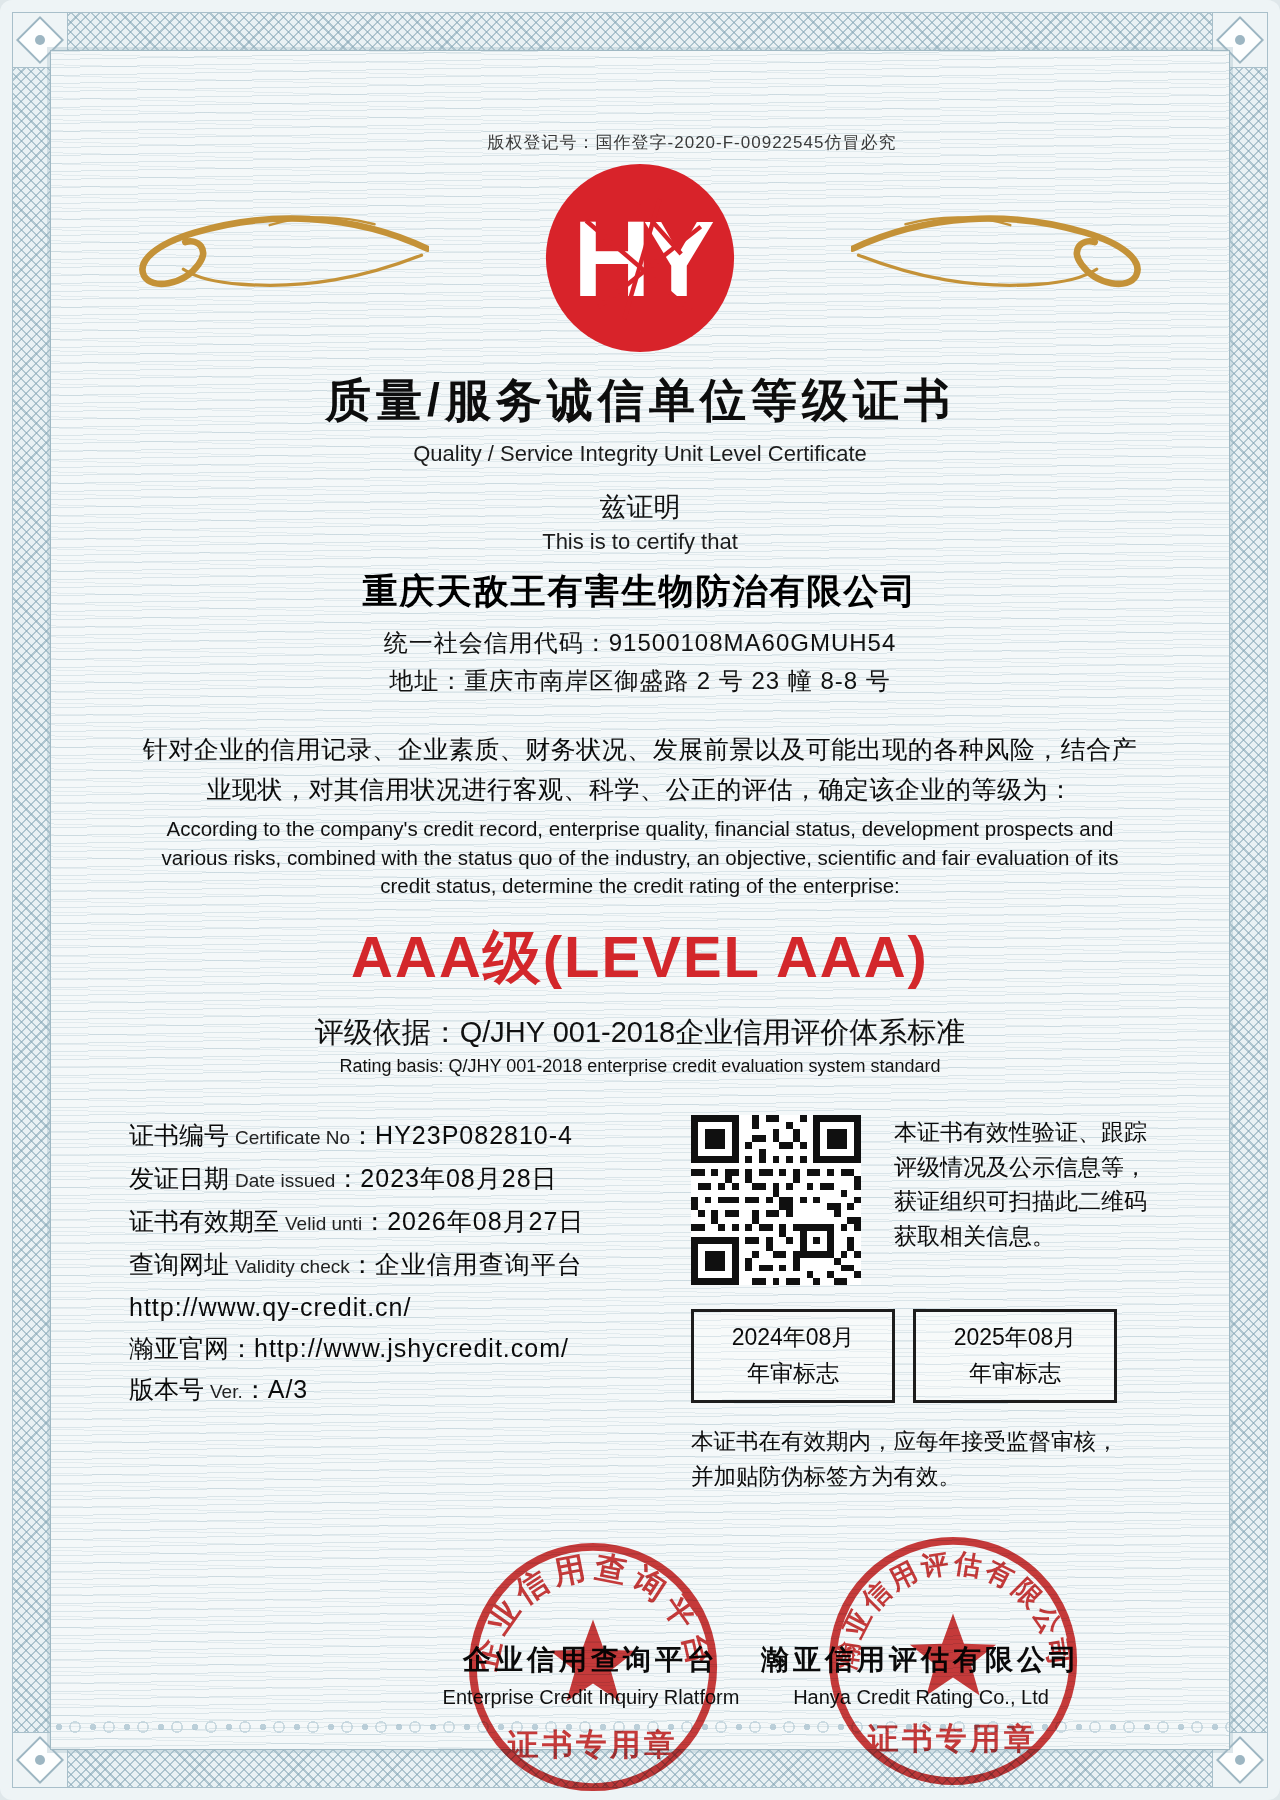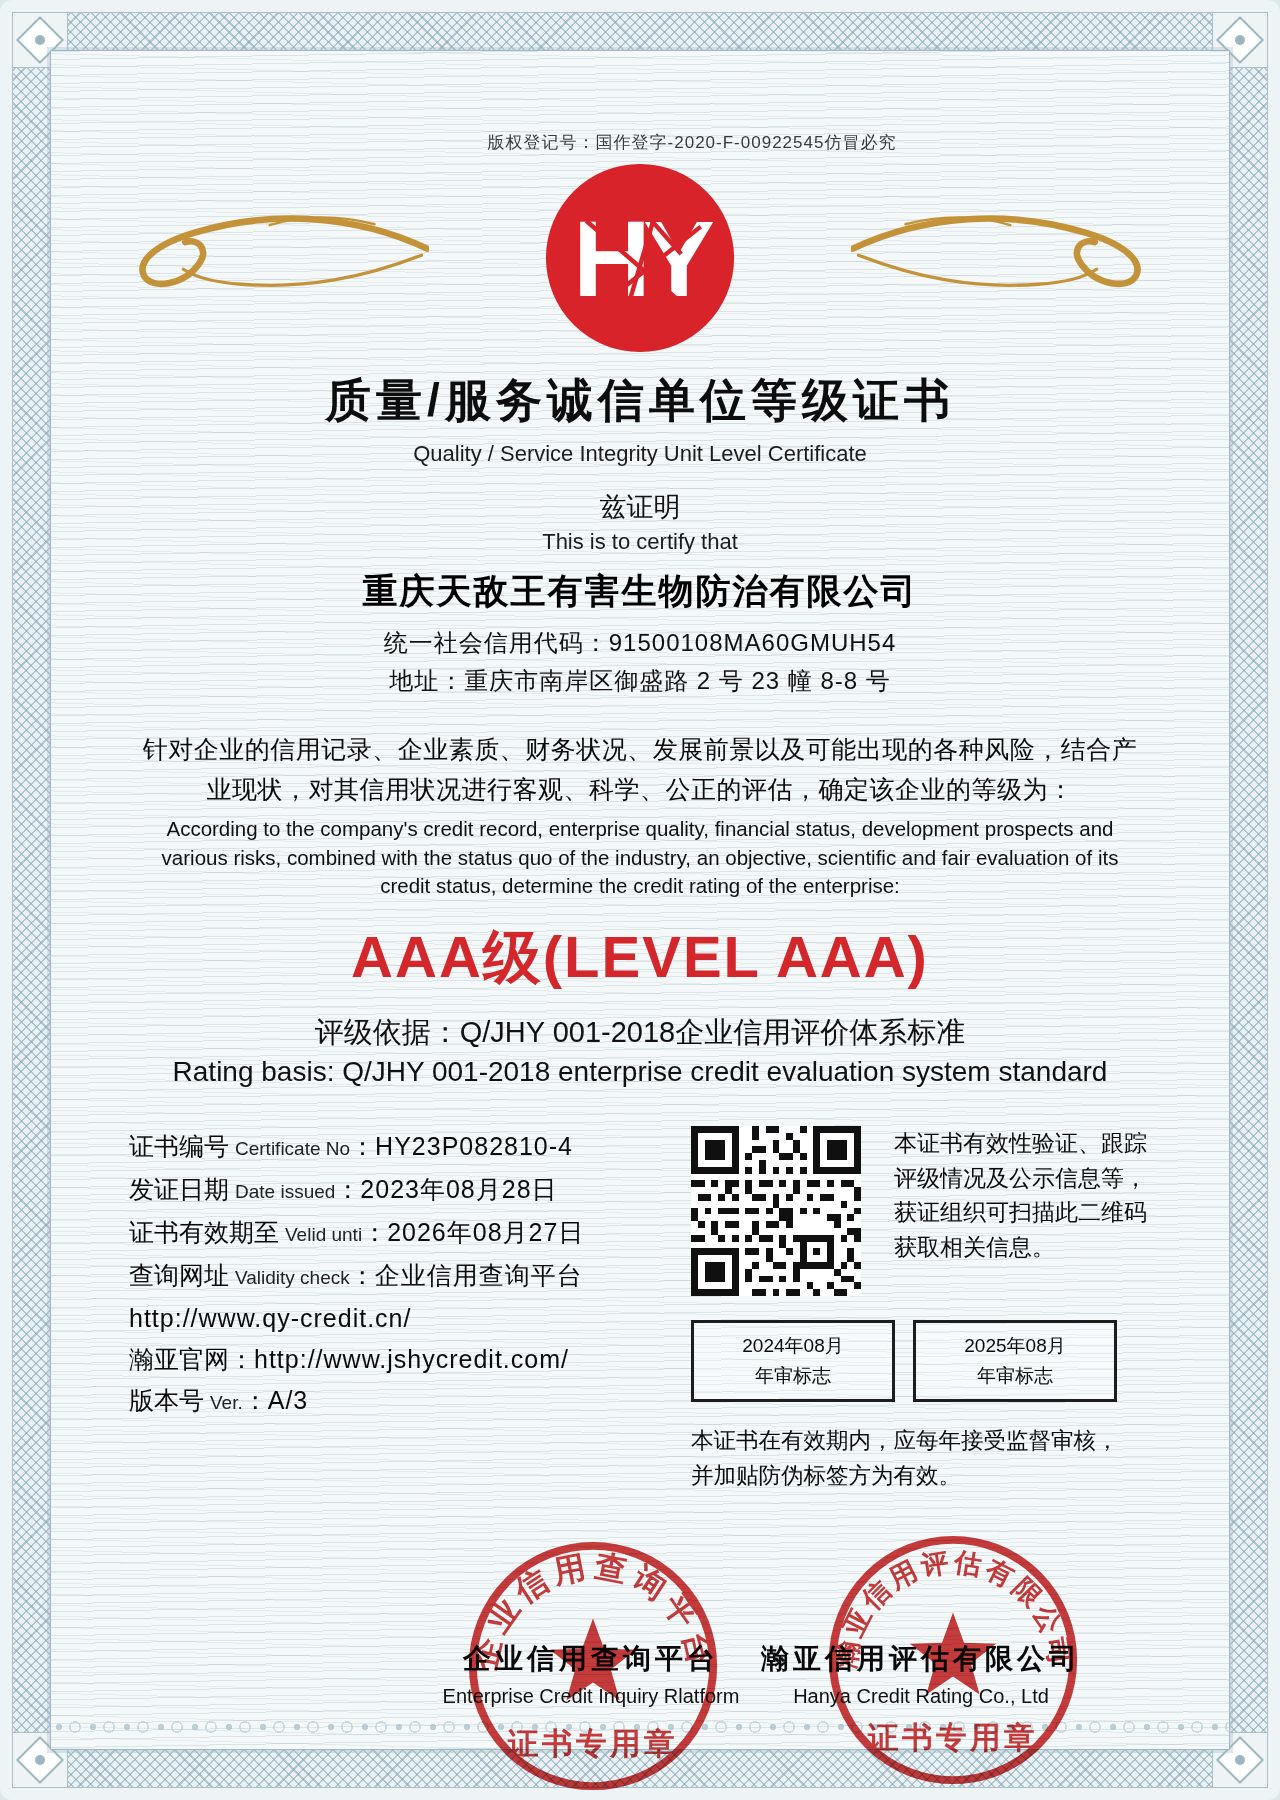--- a/index.html
+++ b/index.html
@@ -47,34 +47,34 @@
   .certify-cn{margin-top:22px;font-size:27px;color:#131313;}
   .certify-en{margin-top:4px;font-size:22px;color:#1c1c1c;}
   .company{margin-top:13px;font-size:35px;font-weight:bold;letter-spacing:2px;color:#000;}
   .codeline{margin-top:12px;font-size:24px;letter-spacing:1px;}
   .addrline{margin-top:6px;font-size:24px;letter-spacing:1px;}
   .bodytext{margin:32px 8px 0;text-align:center;}
   .body-cn{font-size:25px;line-height:1.6;letter-spacing:.5px;color:#0c0c0c;}
   .body-en{margin-top:6px;font-size:20.5px;line-height:1.4;color:#101010;}
   .rating{margin-top:18px;font-size:58px;font-weight:bold;letter-spacing:2px;color:#d3272b;}
   .basis-cn{margin-top:16px;font-size:29px;}
-  .basis-en{margin-top:3px;font-size:28px;text-align:center;}
+  .basis-en{margin-top:3px;font-size:18px;text-align:center;}
   
   .info-row{display:flex;margin-top:38px;text-align:left;align-items:flex-start;}
   .details{width:552px;flex:0 0 auto;}
   .drow{font-size:25px;line-height:41px;white-space:nowrap;color:#0b0b0b;}
   .den{font-size:19px;color:#222;margin-left:6px;}
   .dval{letter-spacing:1px;}
   .right-panel{flex:1;padding-left:10px;}
   .qr-row{display:flex;gap:33px;align-items:flex-start;}
   .qr{width:170px;height:170px;background:#fff;flex:0 0 auto;}
   .qr-note{width:262px;font-size:23px;line-height:1.5;text-align:left;color:#0c0c0c;}
   .boxes-row{display:flex;gap:18px;margin-top:24px;}
   .rbox{border:3px solid #1d1d1d;width:198px;padding:8px 0 9px;text-align:center;
-        font-size:19px;line-height:1.55;color:#0b0b0b;background:rgba(255,255,255,.25);}
+        font-size:23px;line-height:1.55;color:#0b0b0b;background:rgba(255,255,255,.25);}
   .vnote{margin-top:22px;font-size:22.5px;line-height:1.55;width:440px;color:#0c0c0c;}
   
   .seal-row{position:relative;margin-top:34px;height:288px;}
   .sig{position:absolute;text-align:center;}
   .sig-left{left:252px;top:112px;width:420px;}
   .sig-right{left:557px;top:112px;width:470px;}
   .sig-cn{font-size:28px;font-weight:bold;letter-spacing:4px;color:#0a0a0a;}
   .sig-en{margin-top:7px;font-size:20px;color:#101010;}
   .seal-svg{position:absolute;width:272px;height:272px;opacity:.88;mix-blend-mode:multiply;pointer-events:none;}
   .seal-left{left:328px;top:2px;}

